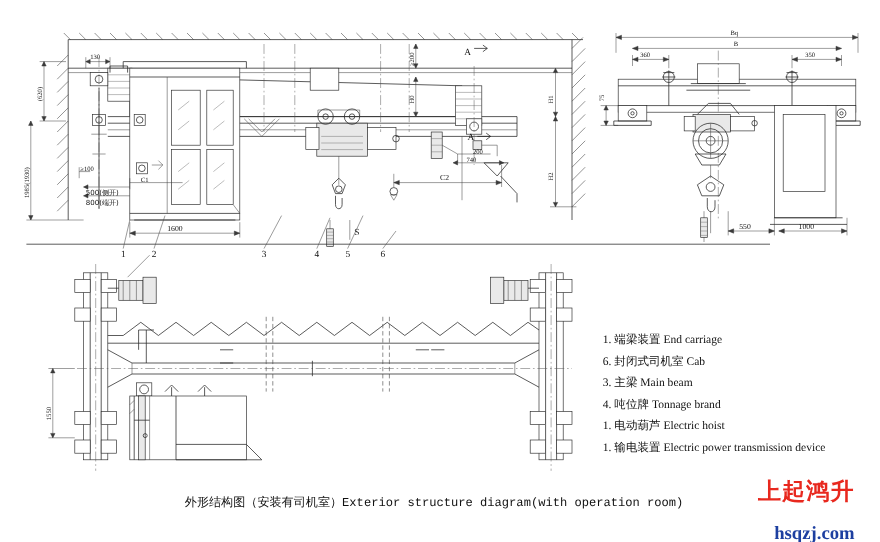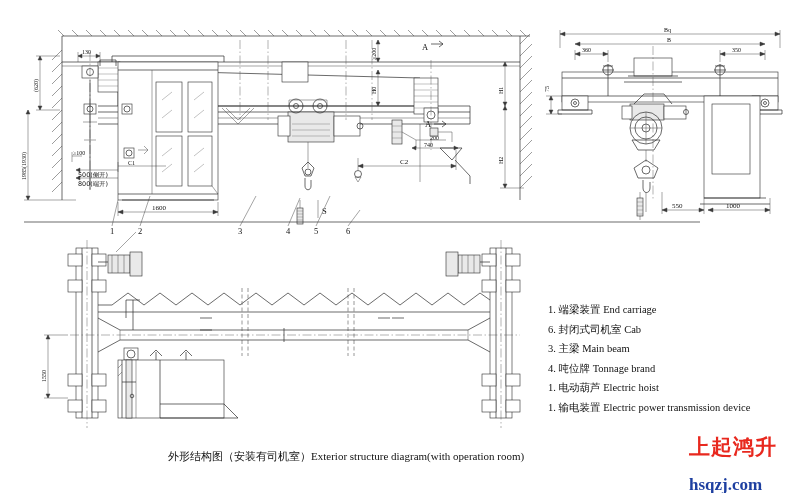--- a/index.html
+++ b/index.html
@@ -3,22 +3,22 @@
 <meta charset="utf-8">
 <style>
   html,body{margin:0;padding:0;background:#ffffff;}
   body{width:800px;height:493px;position:relative;overflow:hidden;
        font-family:"Liberation Serif",serif;color:#1a1a1a;}
   #sheet{position:absolute;inset:0;width:800px;height:493px;}
   .legend{position:absolute;left:548px;top:300px;width:250px;}
   .legend-item{font-size:10.5px;line-height:19.6px;color:#111;white-space:nowrap;
                font-family:"Liberation Serif",serif;}
   .caption{position:absolute;left:168px;top:449px;font-size:11px;color:#111;
-           white-space:nowrap;font-family:Liberation Serif, serif;}
-  .wm{position:absolute;left:689px;top:437px;text-align:left;line-height:1;}
+           white-space:nowrap;font-family:Liberation Mono, monospace;}
+  .wm{position:absolute;left:689px;top:437px;text-align:right;line-height:1;}
   .wm-cn{font-size:21px;font-weight:bold;color:#e8281e;letter-spacing:1px;
          font-family:"DejaVu Sans",sans-serif;}
   .wm-en{font-size:17px;font-weight:bold;color:#1d3fa0;margin-top:18px;
          font-family:"Liberation Serif",serif;}
   svg{display:block;}
   .ln{stroke:#2b2b2b;fill:none;stroke-width:.7;}
   .thin{stroke:#4a4a4a;fill:none;stroke-width:.5;}
   .hair{stroke:#666;fill:none;stroke-width:.4;}
   .dim{stroke:#3a3a3a;fill:none;stroke-width:.45;}
   .cl{stroke:#555;fill:none;stroke-width:.45;stroke-dasharray:9 2.5 1.5 2.5;}

